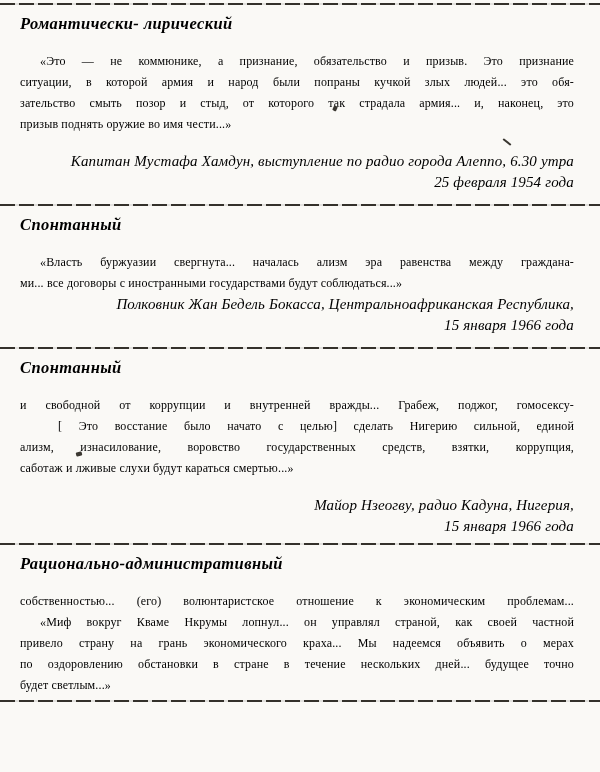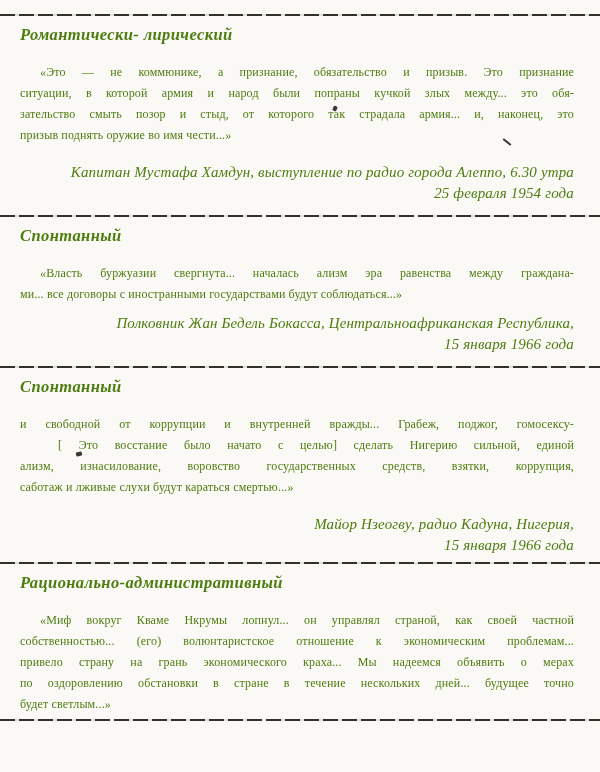--- a/index.html
+++ b/index.html
@@ -5,23 +5,23 @@
   html, body { margin: 0; padding: 0; }
   body {
     width: 600px; height: 772px;
     background: #faf9f6;
     overflow: hidden;
   }
   .page {
     position: relative;
     width: 600px; height: 772px;
     box-sizing: border-box;
-    padding-top: 14px;
+    padding-top: 3px;
     font-family: "Liberation Serif", "DejaVu Serif", serif;
-    color: #4d7c0f;
+    color: #000000;
   }
   .rule {
     height: 2px;
     background: repeating-linear-gradient(90deg,
       #34312b 0px, #34312b 15px,
       rgba(52,49,43,0.12) 15px, rgba(52,49,43,0.12) 19px);
   }
   .sec { padding: 0 26px 0 20px; margin-bottom: 11px; }
   .sec.s3 { margin-bottom: 6px; }
   .sec.s4 { margin-bottom: 4px; }
@@ -40,39 +40,39 @@
   .qline.first { text-indent: 20px; }
   .s3 .qline.first { text-indent: 38px; }
   .qline.last { text-align: right; text-align-last: left; }
   .attr {
     margin-top: 16px;
     font-size: 15px; line-height: 21px;
     font-style: italic;
     text-align: right;
     letter-spacing: 0.15px;
   }
-  .attr.no-gap { margin-top: 8px; }
+  .attr.no-gap { margin-top: 0; }
   
   .speck { position: absolute; background: #3b3832; }
   .speck.a1 { left: 333px; top: 106px; width: 4px; height: 5px; transform: rotate(25deg); border-radius: 1px; }
   .speck.a2 { left: 502px; top: 141px; width: 10px; height: 2px; transform: rotate(38deg); border-radius: 1px; }
   .speck.a3 { left: 76px; top: 452px; width: 6px; height: 4px; transform: rotate(-15deg); border-radius: 1px; }
 </style>
 </head>
 <body>
 
 <div class="page">
 
   <div class="rule"></div>
 
   <section class="sec s1">
     <h2 class="heading">Романтически- лирический</h2>
     <div class="quote">
       <div class="qline first">«Это — не коммюнике, а признание, обязательство и призыв. Это признание</div>
-      <div class="qline">ситуации, в которой армия и народ были попраны кучкой злых между... это обя-</div>
+      <div class="qline">ситуации, в которой армия и народ были попраны кучкой злых людей... это обя-</div>
       <div class="qline">зательство смыть позор и стыд, от которого так страдала армия... и, наконец, это</div>
       <div class="qline last">призыв поднять оружие во имя чести...»</div>
     </div>
     <div class="attr">
       <div class="attr-line">Капитан Мустафа Хамдун, выступление по радио города Алеппо, 6.30 утра</div>
       <div class="attr-line">25 февраля 1954 года</div>
     </div>
   </section>
 
   <div class="rule"></div>
@@ -103,22 +103,22 @@
       <div class="attr-line">Майор Нзеогву, радио Кадуна, Нигерия,</div>
       <div class="attr-line">15 января 1966 года</div>
     </div>
   </section>
 
   <div class="rule"></div>
 
   <section class="sec s4">
     <h2 class="heading">Рационально-административный</h2>
     <div class="quote">
+      <div class="qline">собственностью... (его) волюнтаристское отношение к экономическим проблемам...</div>
       <div class="qline first">«Миф вокруг Кваме Нкрумы лопнул... он управлял страной, как своей частной</div>
-      <div class="qline">собственностью... (его) волюнтаристское отношение к экономическим проблемам...</div>
       <div class="qline">привело страну на грань экономического краха... Мы надеемся объявить о мерах</div>
       <div class="qline">по оздоровлению обстановки в стране в течение нескольких дней... будущее точно</div>
       <div class="qline last">будет светлым...»</div>
     </div>
   </section>
 
   <div class="rule"></div>
 
   <span class="speck a1"></span>
   <span class="speck a2"></span>

